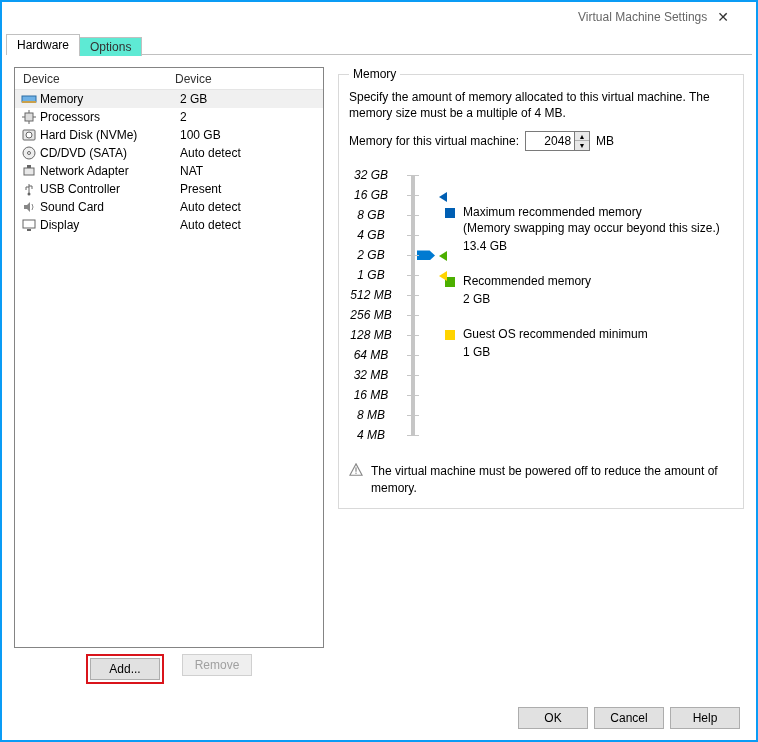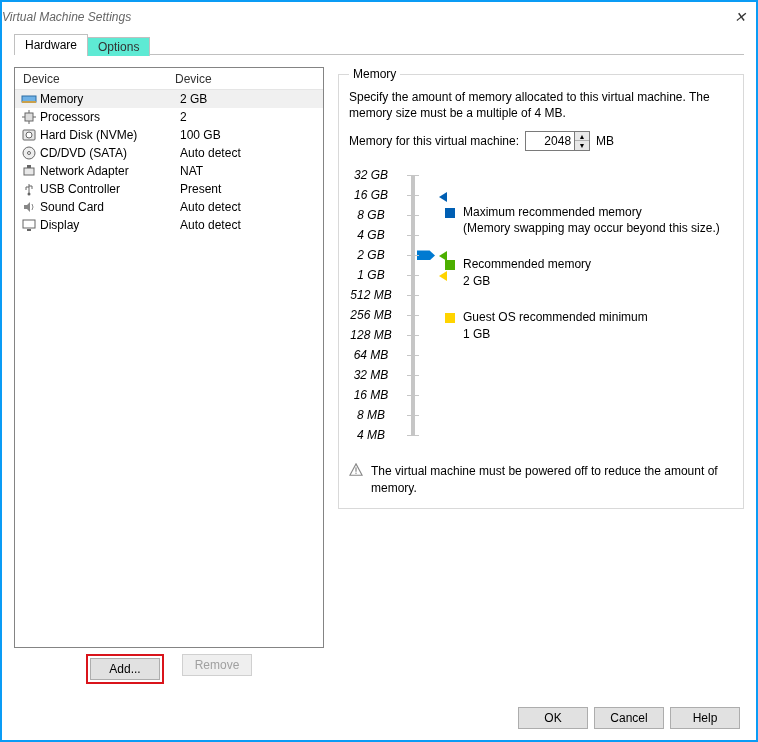--- a/index.html
+++ b/index.html
@@ -13,35 +13,34 @@
   .window {
     width: 758px;
     height: 742px;
     border: 2px solid #0a9cf5;
     background: #fff;
     display: flex;
     flex-direction: column;
   }
   .titlebar {
     height: 30px;
-    padding: 0 0;
+    padding: 0 17px;
     display: flex;
     align-items: center;
-    justify-content: space-between;
+    justify-content: flex-end;
     color: #666;
-    font-style: italic;
   }
   .titlebar .close {
     font-size: 14px;
     color: #333;
     padding: 0 10px;
     cursor: pointer;
   }
   .tabs-wrap {
-    padding: 0 12px;
+    padding: 0 4px;
     text-align: right;
   }
   .tabs-row {
     display: flex;
     align-items: flex-end;
     border-bottom: 1px solid #c0c0c0;
     height: 23px;
   }
   .tab {
     padding: 3px 10px;
@@ -381,20 +380,21 @@
                 </div>
             </div>
           </div>
 
           <div class="legend-col">
             <div class="lg-item">
               <div class="sq blue"></div>
               <div class="lg-txt">
                 <span>Maximum recommended memory</span>
                 <span>(Memory swapping may occur beyond this size.)</span>
+                <span class="val">13.4 GB</span>
               </div>
             </div>
             <div class="lg-item">
               <div class="sq green"></div>
               <div class="lg-txt">
                 <span>Recommended memory</span>
                 <span class="val">2 GB</span>
               </div>
             </div>
             <div class="lg-item">

